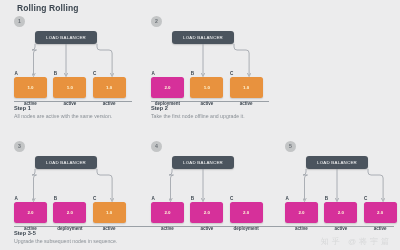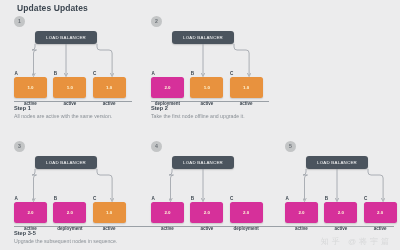--- a/index.html
+++ b/index.html
@@ -163,21 +163,21 @@
     color: #d7d8d9;
     letter-spacing: 3px;
     user-select: none;
   }
 </style>
 </head>
 <body>
 
 <div id="diagram">
 
-  <div class="title">Updates Updates</div>
+  <div class="title">Rolling Rolling</div>
 
   <div class="caption c1">
     <div class="cap-rule"></div>
     <div class="cap-title">Step 1</div>
     <div class="cap-body">All nodes are active with the same version.</div>
   </div>
 
   <div class="caption c2">
     <div class="cap-rule"></div>
     <div class="cap-title">Step 2</div>

